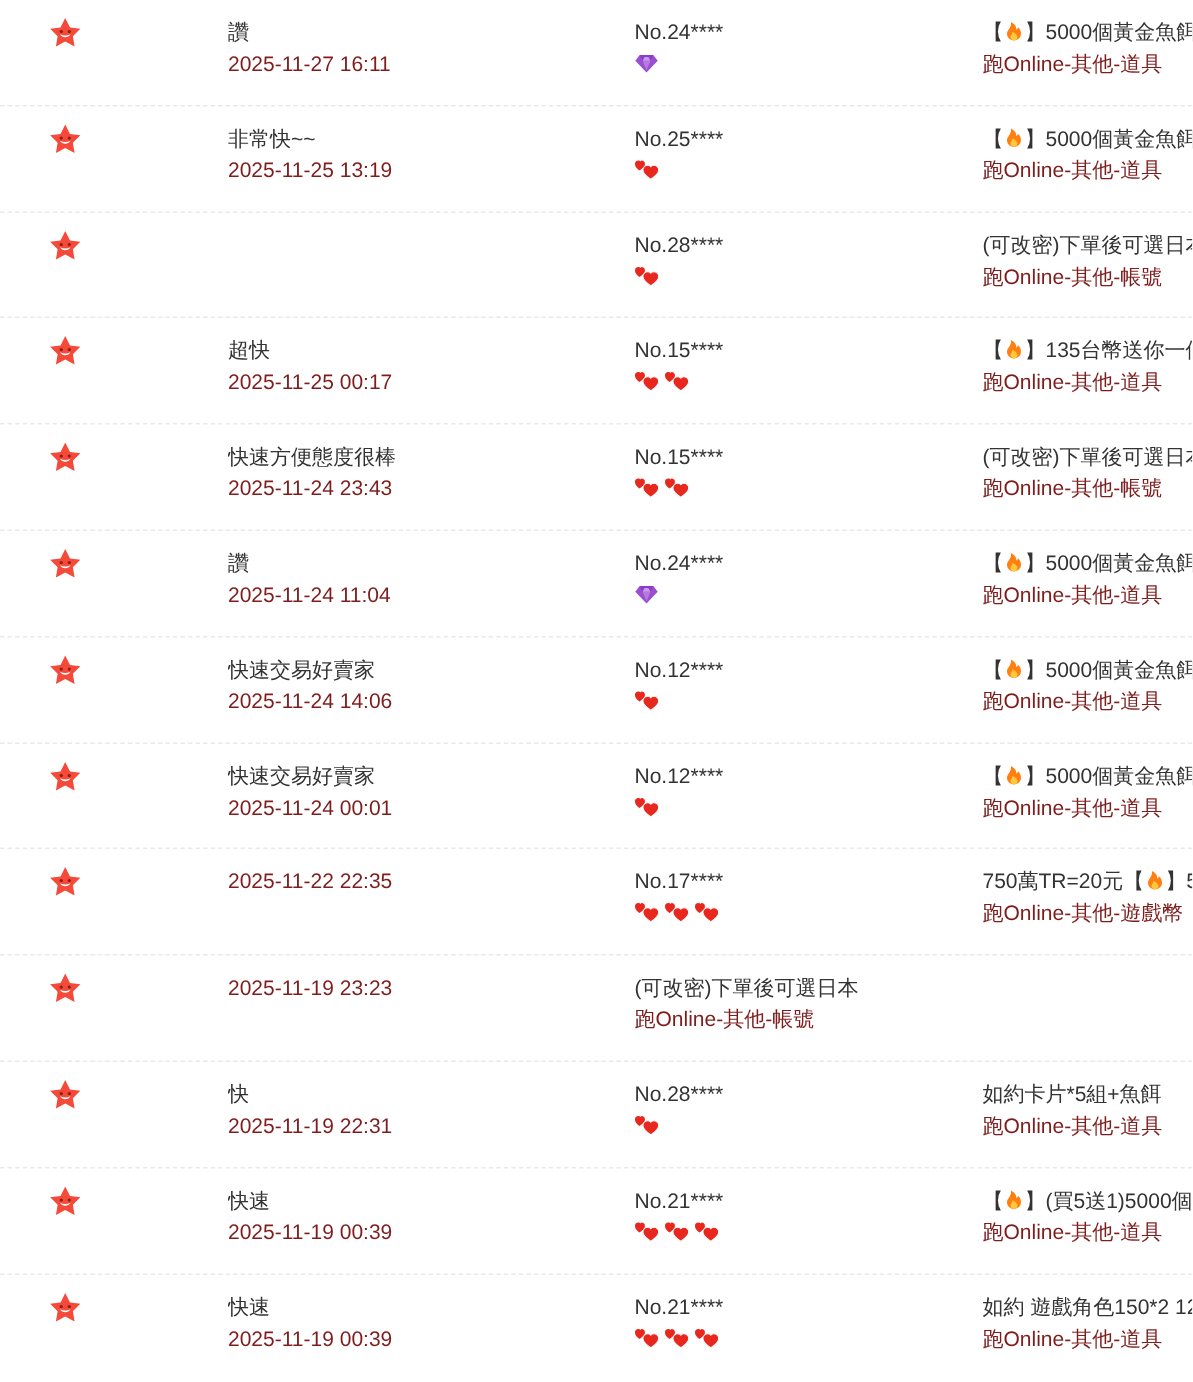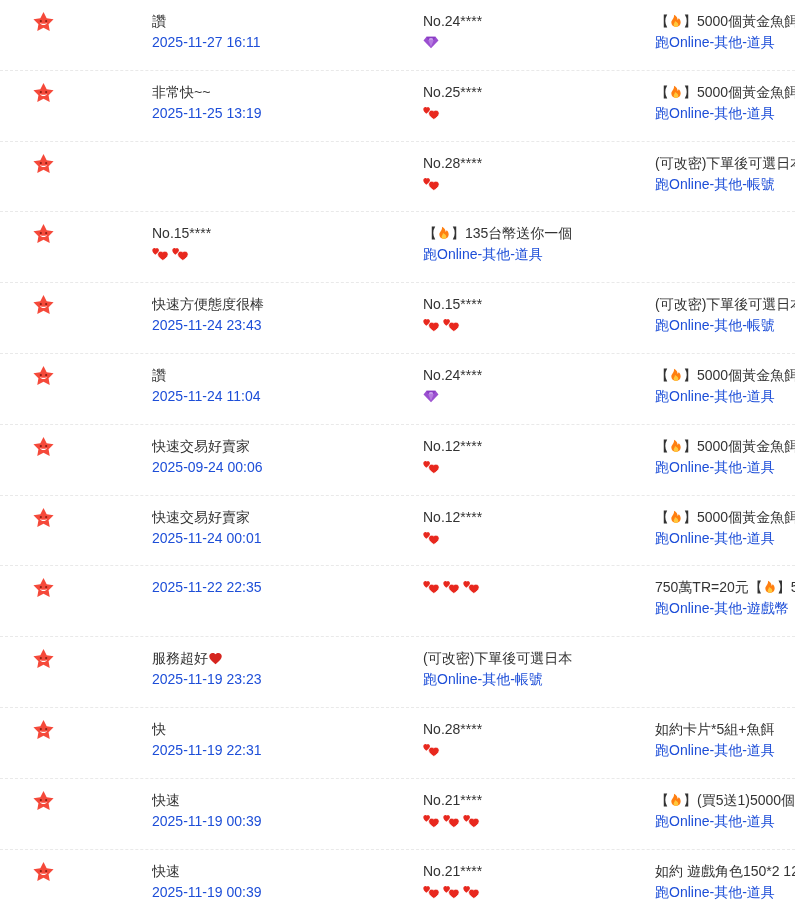--- a/index.html
+++ b/index.html
@@ -27,21 +27,21 @@
   .col { padding-top: 11px; overflow: hidden; }
   .col-star { padding-left: 32px; }
   .star-badge { display: inline-block; width: 23px; height: 23px; }
   .line1 {
     height: 21px; line-height: 21px;
     font-size: 14px; color: #333333;
     white-space: nowrap; overflow: hidden;
   }
   .line2 {
     height: 21px; line-height: 21px;
-    font-size: 14px; color: #1d4ed8;
+    font-size: 14px; color: #7f1d1d;
     white-space: nowrap; overflow: hidden;
   }
   .reactions {
     display: flex; align-items: center; gap: 2px;
     height: 21px;
   }
   .reaction { display: inline-flex; align-items: center; }
   .product-title { cursor: pointer; }
   .product-category { font-size: 14px; }
   .inline-ico { vertical-align: -2px; }
@@ -154,20 +154,24 @@
     <div class="col col-star">
       <span class="star-badge">
         <svg viewBox="0 0 24 24" width="23" height="23">
           <path d="M12 1.1l3.3 6.5 7.2 1-5.2 5.1 1.2 7.1-6.5-3.4-6.5 3.4 1.2-7.1-5.2-5.1 7.2-1z" fill="#f5493a"></path>
           <circle cx="9.2" cy="10.5" r="1.15" fill="#8c2014"></circle>
           <circle cx="14.8" cy="10.5" r="1.15" fill="#8c2014"></circle>
           <path d="M8.4 12.4c1.2 2.8 6 2.8 7.2 0-2.4 1.2-4.8 1.2-7.2 0z" fill="#ffffff"></path>
         </svg>
       </span>
     </div>
+    <div class="col col-review">
+      <div class="line1 review-text">超快</div>
+      <div class="line2">2025-11-25 00:17</div>
+    </div>
     <div class="col col-user">
       <div class="line1">No.15****</div>
       <div class="reactions">
             <span class="reaction">
               <svg viewBox="0 0 24 20" width="18" height="15">
                 <path d="M6.3 1.4c1.8 0 3 1.4 3 3 0 2.5-3 4.6-4.9 5.8C2.5 9 .4 6.9.4 4.4c0-1.6 1.2-3 3-3 .8 0 1.5.4 1.9.9.4-.5 1-.9 1-.9z" fill="#e8281e"></path>
                 <path d="M17.2 5.6c2.5 0 4.3 2 4.3 4.2 0 3.6-4.3 6.4-7 8.2-2.7-1.8-7-4.6-7-8.2 0-2.2 1.8-4.2 4.3-4.2 1.1 0 2.1.5 2.7 1.2.6-.7 1.6-1.2 2.7-1.2z" fill="#e8281e" stroke="#ffffff" stroke-width="0.9"></path>
               </svg>
             </span>
             <span class="reaction">
@@ -265,21 +269,21 @@
         <svg viewBox="0 0 24 24" width="23" height="23">
           <path d="M12 1.1l3.3 6.5 7.2 1-5.2 5.1 1.2 7.1-6.5-3.4-6.5 3.4 1.2-7.1-5.2-5.1 7.2-1z" fill="#f5493a"></path>
           <circle cx="9.2" cy="10.5" r="1.15" fill="#8c2014"></circle>
           <circle cx="14.8" cy="10.5" r="1.15" fill="#8c2014"></circle>
           <path d="M8.4 12.4c1.2 2.8 6 2.8 7.2 0-2.4 1.2-4.8 1.2-7.2 0z" fill="#ffffff"></path>
         </svg>
       </span>
     </div>
     <div class="col col-review">
       <div class="line1 review-text">快速交易好賣家</div>
-      <div class="line2">2025-09-24 00:06</div>
+      <div class="line2">2025-11-24 14:06</div>
     </div>
     <div class="col col-user">
       <div class="line1">No.12****</div>
       <div class="reactions">
             <span class="reaction">
               <svg viewBox="0 0 24 20" width="18" height="15">
                 <path d="M6.3 1.4c1.8 0 3 1.4 3 3 0 2.5-3 4.6-4.9 5.8C2.5 9 .4 6.9.4 4.4c0-1.6 1.2-3 3-3 .8 0 1.5.4 1.9.9.4-.5 1-.9 1-.9z" fill="#e8281e"></path>
                 <path d="M17.2 5.6c2.5 0 4.3 2 4.3 4.2 0 3.6-4.3 6.4-7 8.2-2.7-1.8-7-4.6-7-8.2 0-2.2 1.8-4.2 4.3-4.2 1.1 0 2.1.5 2.7 1.2.6-.7 1.6-1.2 2.7-1.2z" fill="#e8281e" stroke="#ffffff" stroke-width="0.9"></path>
               </svg>
             </span>
@@ -335,20 +339,21 @@
           <circle cx="9.2" cy="10.5" r="1.15" fill="#8c2014"></circle>
           <circle cx="14.8" cy="10.5" r="1.15" fill="#8c2014"></circle>
           <path d="M8.4 12.4c1.2 2.8 6 2.8 7.2 0-2.4 1.2-4.8 1.2-7.2 0z" fill="#ffffff"></path>
         </svg>
       </span>
     </div>
     <div class="col col-review">
       <div class="line2">2025-11-22 22:35</div>
     </div>
     <div class="col col-user">
+      <div class="line1">No.17****</div>
       <div class="reactions">
             <span class="reaction">
               <svg viewBox="0 0 24 20" width="18" height="15">
                 <path d="M6.3 1.4c1.8 0 3 1.4 3 3 0 2.5-3 4.6-4.9 5.8C2.5 9 .4 6.9.4 4.4c0-1.6 1.2-3 3-3 .8 0 1.5.4 1.9.9.4-.5 1-.9 1-.9z" fill="#e8281e"></path>
                 <path d="M17.2 5.6c2.5 0 4.3 2 4.3 4.2 0 3.6-4.3 6.4-7 8.2-2.7-1.8-7-4.6-7-8.2 0-2.2 1.8-4.2 4.3-4.2 1.1 0 2.1.5 2.7 1.2.6-.7 1.6-1.2 2.7-1.2z" fill="#e8281e" stroke="#ffffff" stroke-width="0.9"></path>
               </svg>
             </span>
             <span class="reaction">
               <svg viewBox="0 0 24 20" width="18" height="15">
                 <path d="M6.3 1.4c1.8 0 3 1.4 3 3 0 2.5-3 4.6-4.9 5.8C2.5 9 .4 6.9.4 4.4c0-1.6 1.2-3 3-3 .8 0 1.5.4 1.9.9.4-.5 1-.9 1-.9z" fill="#e8281e"></path>
@@ -376,23 +381,20 @@
       <span class="star-badge">
         <svg viewBox="0 0 24 24" width="23" height="23">
           <path d="M12 1.1l3.3 6.5 7.2 1-5.2 5.1 1.2 7.1-6.5-3.4-6.5 3.4 1.2-7.1-5.2-5.1 7.2-1z" fill="#f5493a"></path>
           <circle cx="9.2" cy="10.5" r="1.15" fill="#8c2014"></circle>
           <circle cx="14.8" cy="10.5" r="1.15" fill="#8c2014"></circle>
           <path d="M8.4 12.4c1.2 2.8 6 2.8 7.2 0-2.4 1.2-4.8 1.2-7.2 0z" fill="#ffffff"></path>
         </svg>
       </span>
     </div>
     <div class="col col-review">
-      <div class="line1 review-text">服務超好<svg class="inline-ico" viewBox="0 0 24 22" width="15" height="14">
-              <path d="M12 21l-1.4-1.3C5.4 15 2 12 2 8.2 2 5.2 4.4 3 7.4 3c1.7 0 3.4.8 4.6 2.1C13.2 3.8 14.9 3 16.6 3c3 0 5.4 2.2 5.4 5.2 0 3.8-3.4 6.8-8.6 11.5L12 21z" fill="#d6251f"></path>
-            </svg></div>
       <div class="line2">2025-11-19 23:23</div>
     </div>
     <div class="col col-product">
       <div class="line1 product-title">(可改密)下單後可選日本</div>
       <div class="line2 product-category">跑Online-其他-帳號</div>
     </div>
   </div>
       <div class="row">
     <div class="col col-star">
       <span class="star-badge">

